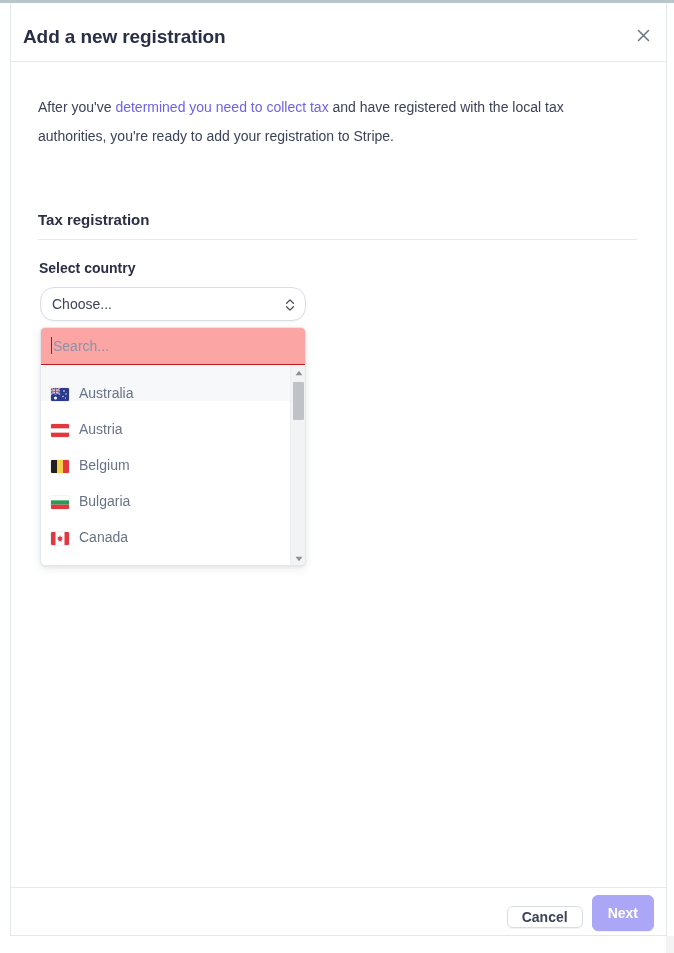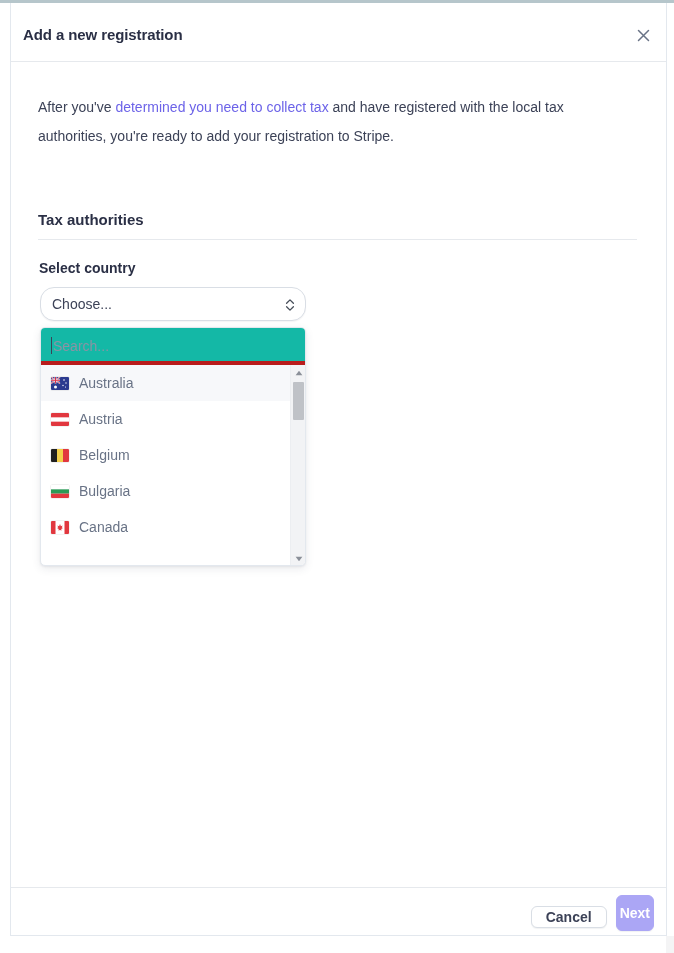--- a/index.html
+++ b/index.html
@@ -34,21 +34,21 @@
   
   .modal-header {
     position: relative;
     height: 59px;
     border-bottom: 1px solid #e6e9ed;
   }
   .modal-title {
     position: absolute;
     left: 12px;
     top: 23px;
-    font-size: 15px;
+    font-size: 19px;
     font-weight: bold;
     color: #2a2f45;
     letter-spacing: -0.1px;
   }
   .close-btn {
     position: absolute;
     right: 10px;
     top: 19px;
     width: 26px; height: 26px;
     display: flex; align-items: center; justify-content: center;
@@ -141,22 +141,22 @@
     height: 239px;
     background: #ffffff;
     border: 1px solid #e3e8ee;
     border-radius: 5px;
     box-shadow: 0 3px 9px rgba(60,66,87,0.10), 0 1px 2px rgba(60,66,87,0.08);
     overflow: hidden;
   }
   .dd-search-wrap {
     position: relative;
     height: 37px;
-    border-bottom: 4px solid #b91c1c;
-    background: #14b8a6;
+    border-bottom: 1px solid #b91c1c;
+    background: #fca5a5;
   }
   .dd-search {
     position: absolute;
     left: 10px;
     top: 9px;
     width: 240px;
     border: none;
     outline: none;
     font-family: "Liberation Sans", sans-serif;
     font-size: 14px;
@@ -175,21 +175,21 @@
 
   .dd-list {
     position: relative;
     height: 200px;
     overflow: hidden;
   }
   .dd-item {
     position: relative;
     height: 36px;
     display: flex;
-    align-items: center;
+    align-items: flex-end;
     padding-left: 10px;
     font-size: 14px;
     color: #697386;
     cursor: pointer;
     width: 250px;
   }
   .dd-item.active { background: #f7f8fa; }
   .dd-flag {
     width: 18px;
     height: 13px;
@@ -263,21 +263,21 @@
   }
   .btn-cancel {
     padding: 3px 14px;
     background: #ffffff;
     color: #3c4257;
     border: 1px solid #d9dee5;
     box-shadow: 0 1px 1px rgba(60,66,87,0.07);
     margin-top: 7px;
   }
   .btn-next {
-    padding: 10px 3px;
+    padding: 10px 15px;
     background: #aba6f5;
     color: #ffffff;
     border: 1px solid #aba6f5;
     box-shadow: 0 1px 1px rgba(60,66,87,0.07);
   }
 
   
   .corner-sliver {
     position: absolute;
     right: 0;
@@ -300,21 +300,21 @@
       <svg width="15" height="15" viewBox="0 0 15 15" fill="none" aria-hidden="true">
         <path d="M2.5 2.5 L12.5 12.5 M12.5 2.5 L2.5 12.5" stroke="#697386" stroke-width="1.5" stroke-linecap="round"></path>
       </svg>
     </div>
   </div>
 
   <div class="modal-body">
 
     <div class="intro"><span>After you've </span><a href="#">determined you need to collect tax</a><span> and have registered with the local tax authorities, you're ready to add your registration to Stripe.</span></div>
 
-    <div class="section-heading">Tax authorities</div>
+    <div class="section-heading">Tax registration</div>
     <div class="section-rule"></div>
 
     <div class="field-label">Select country</div>
 
     <div class="select-control">
       <span class="select-value">Choose...</span>
       <span class="select-chevrons">
         <svg width="14" height="16" viewBox="0 0 14 16" fill="none" aria-hidden="true">
           <path d="M3.6 6.3 L7 2.9 L10.4 6.3" stroke="#474e5a" stroke-width="1.3" stroke-linecap="round" stroke-linejoin="round"></path>
           <path d="M3.6 9.7 L7 13.1 L10.4 9.7" stroke="#474e5a" stroke-width="1.3" stroke-linecap="round" stroke-linejoin="round"></path>

